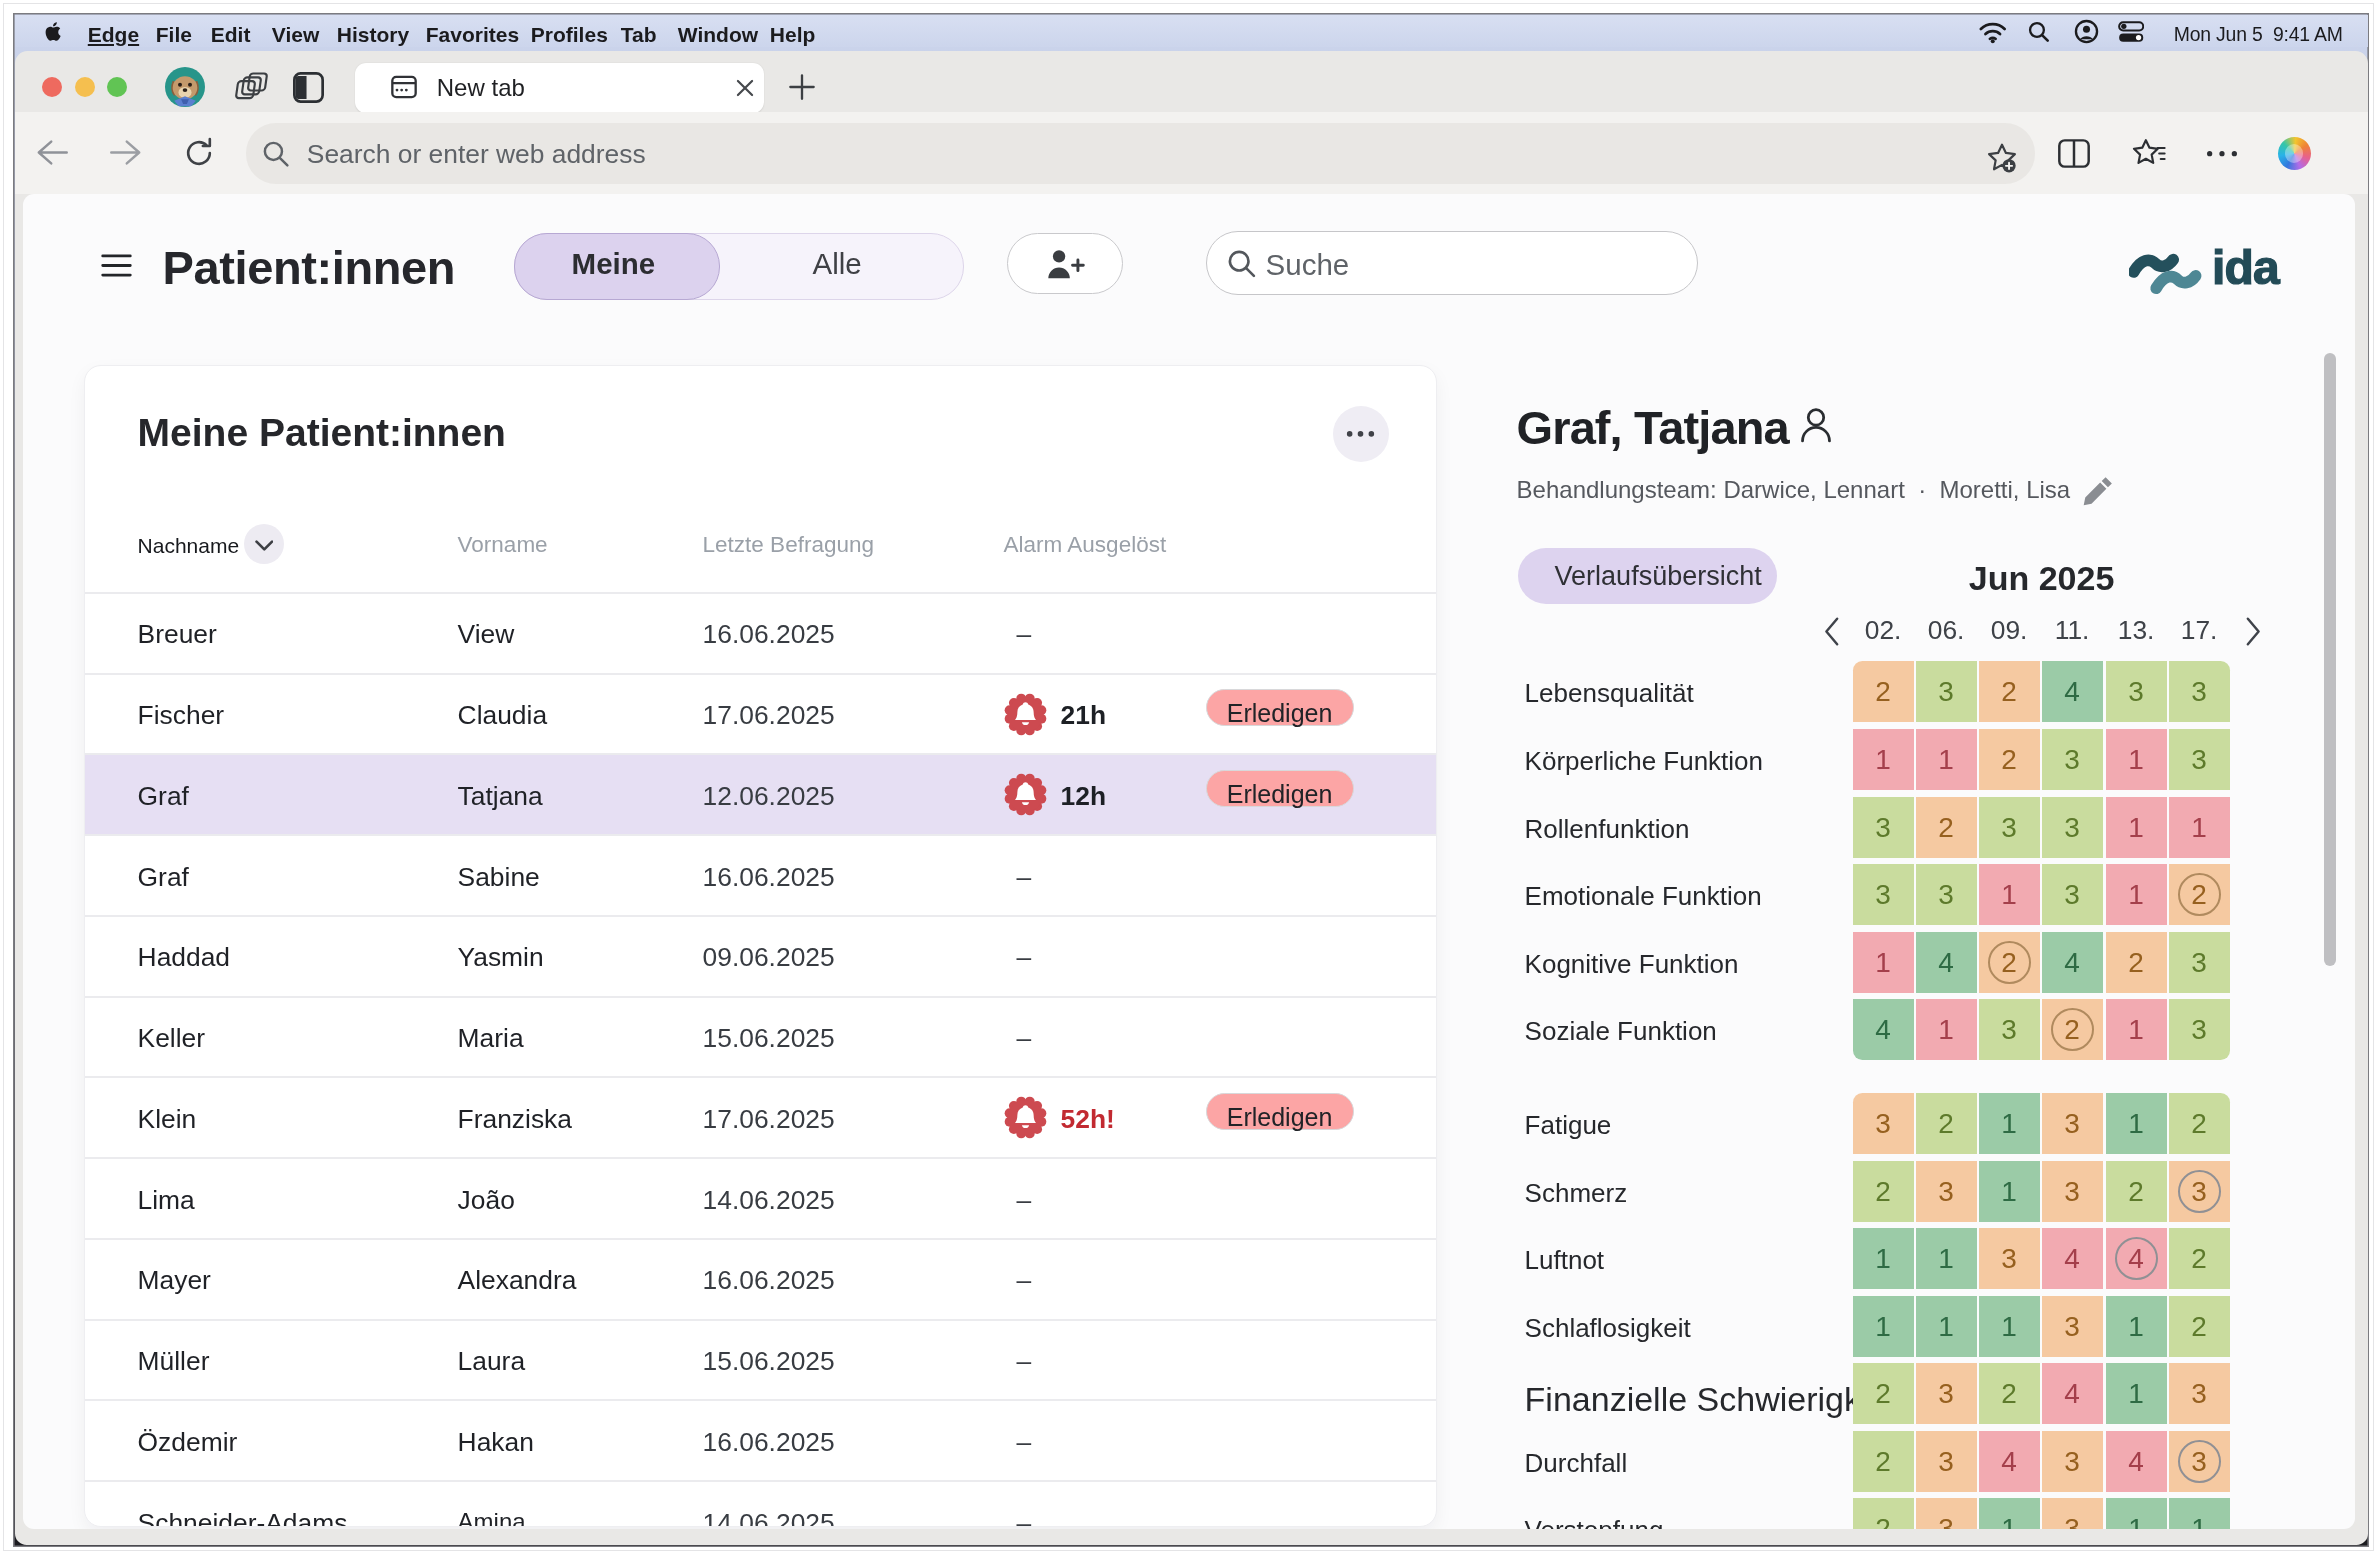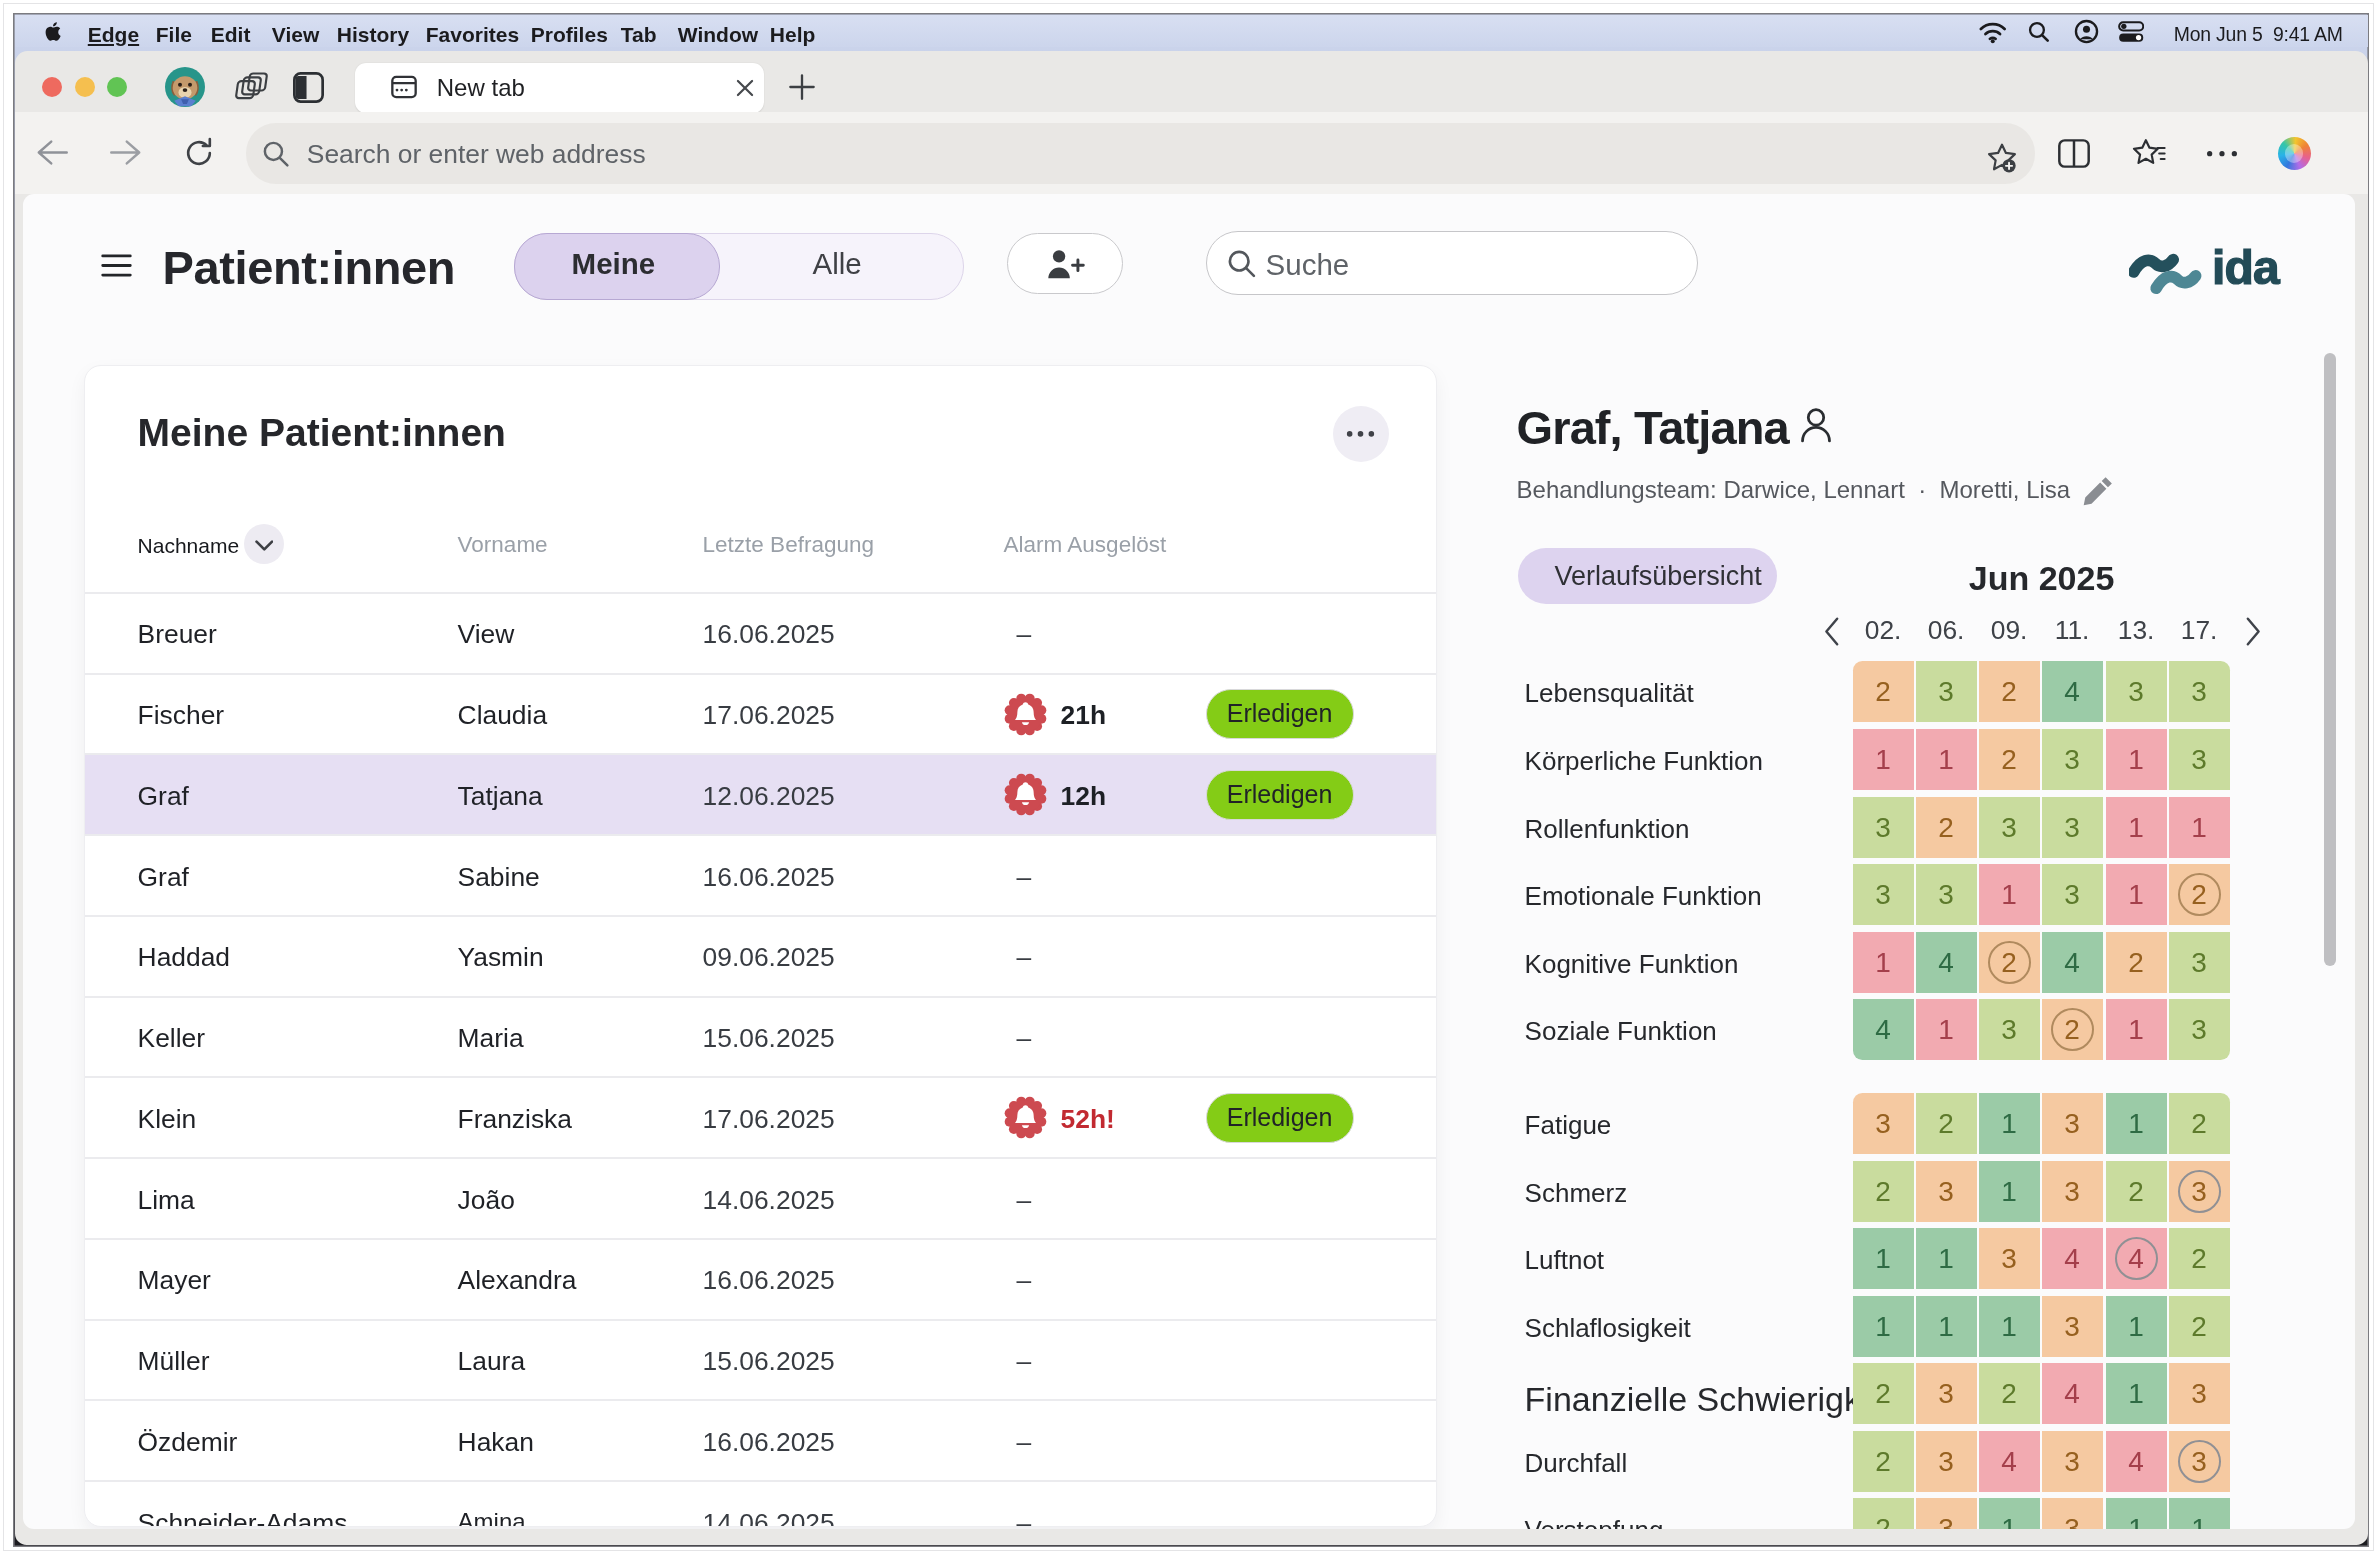--- a/index.html
+++ b/index.html
@@ -21,22 +21,22 @@
   .tl { position:absolute; top:26px; width:20px; height:20px; border-radius:50%; }
   #tab { position:absolute; left:340px; top:11.6px; width:409px; height:50px; background:#ffffff;
     border-radius:11px; box-shadow:0 0.8px 1.6px rgba(0,0,0,.10); }
   #addr { position:absolute; left:231px; top:72px; width:1789px; height:61px; background:#e9e7e4; border-radius:30px; }
   svg { display:block; position:absolute; }
   #app { position:absolute; left:0; top:0; width:2332px; height:1335px; }
   #card { position:absolute; left:61px; top:171px; width:1353px; height:1162px; background:#fff;
      border:0.8px solid #eeeef1; border-radius:17px; box-shadow:0 7.8px 18.6px rgba(16,18,35,.05); overflow:hidden; }
   .sep { position:absolute; left:0; width:100%; height:1.6px; background:#ebebee; }
   .t { position:absolute; line-height:1; white-space:nowrap; }
-  .erlbtn { position:absolute; width:148px; height:50px; border:1.6px solid #d8d8da; border-radius:25px;
-     background:#84cc16; font-size:25px; font-weight:500; color:#212327; text-align:center; line-height:47px; }
+  .erlbtn { position:absolute; width:148px; height:37px; border:1.6px solid #d8d8da; border-radius:25px;
+     background:#fca5a5; font-size:25px; font-weight:500; color:#212327; text-align:center; line-height:47px; }
   .cell { position:absolute; width:61px; height:61px; font-size:28px; font-weight:500;
      display:flex; align-items:center; justify-content:center; line-height:1; }
   .co { background:#f5c9a1; color:#96601f; }
   .cg { background:#c9dc9e; color:#5d7a2b; }
   .ct { background:#9bcba7; color:#2e6b44; }
   .cp { background:#f2aab1; color:#a43f4b; }
   .ring { width:43px; height:43px; border-radius:50%; display:flex; align-items:center; justify-content:center; }
   .ringF { border:2.3px solid #b08a5e; }
   .ringS { border:2.3px solid #909094; }
 </style>

